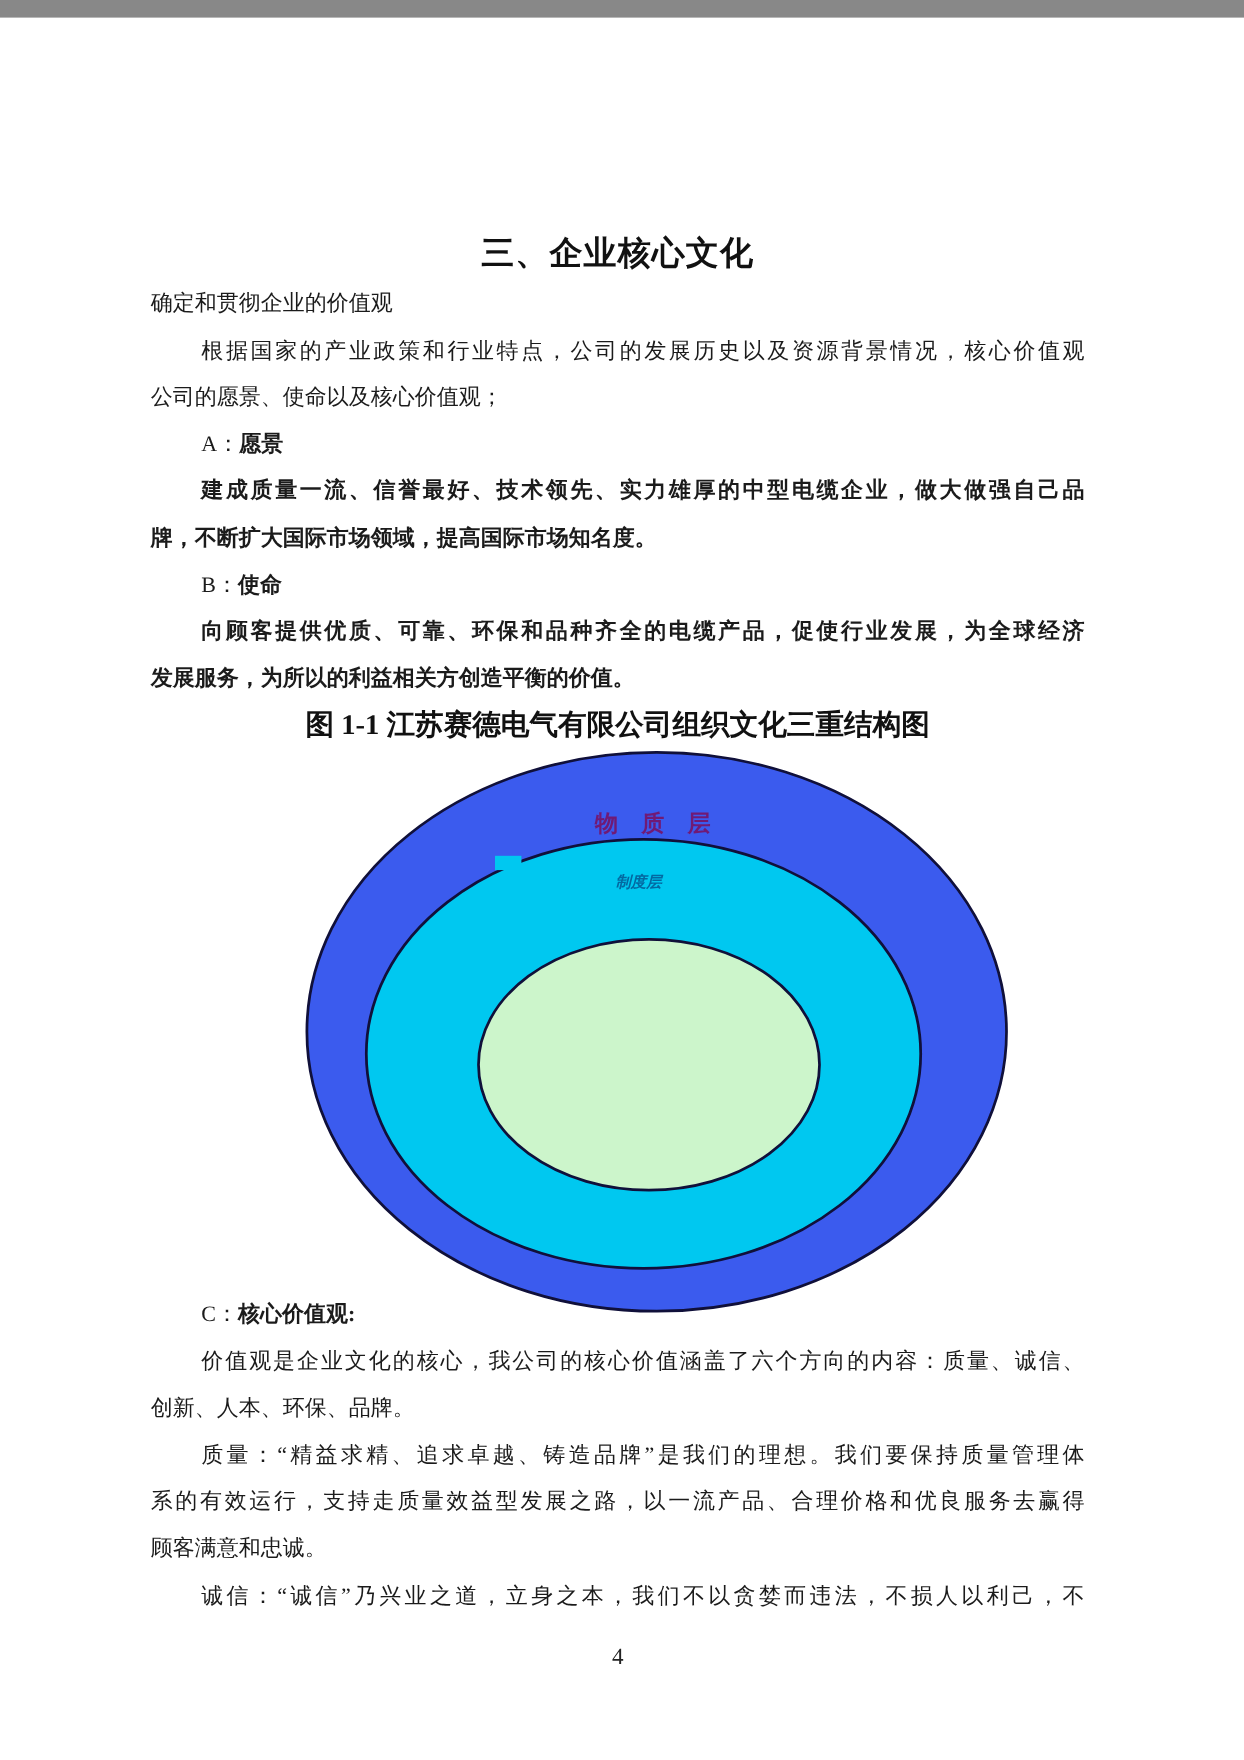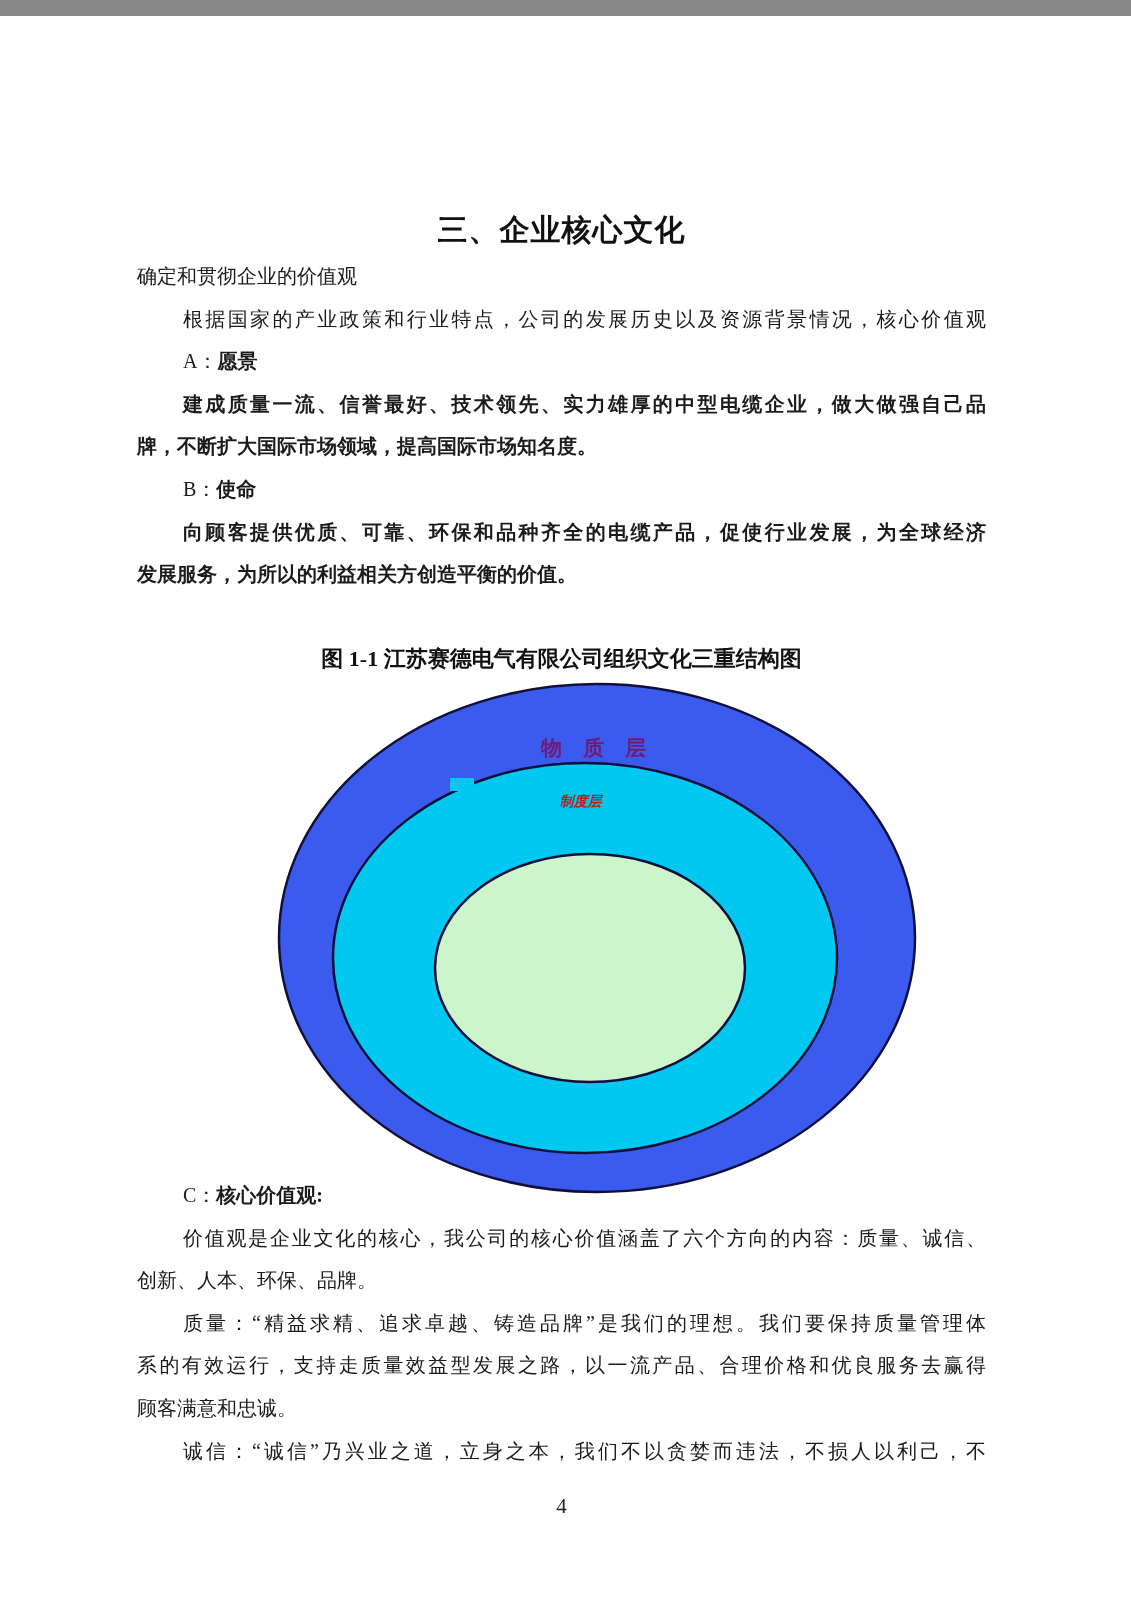--- a/index.html
+++ b/index.html
@@ -30,37 +30,37 @@
   .line.fill {
     white-space:normal;
     text-align:justify;
     text-align-last:justify;
   }
   .line.indent { padding-left:46px; }
   .line .b { font-weight:700; }
   .fig-caption {
     position:absolute; top:627px; left:137px; width:849px;
     height:32px; line-height:32px;
-    text-align:center; font-weight:700; font-size:22px;
+    text-align:center; font-weight:700; font-size:26px;
     color:#111111;
   }
   .figure { position:absolute; left:260px; top:658px; width:665px; height:530px; }
   .figure svg { position:absolute; left:0; top:0; }
   .fig-label {
     position:absolute; left:0; width:100%;
     text-align:center;
     font-family:"Liberation Sans", sans-serif;
     font-weight:700;
   }
   .label-outer {
     top:60px; font-size:21px; color:#701a75;
     transform:translateX(1px);
   }
   .label-middle-title {
-    top:119px; font-size:14px; color:#b91c1c;
+    top:119px; font-size:14px; color:#0369a1;
     font-style:italic; transform:translateX(-12px);
   }
   .label-middle-sub {
     top:141px; font-size:14px; color:#c8231a;
     font-style:italic; transform:translateX(-39px);
   }
   .label-inner {
     top:350px; font-size:27px; color:#e02b20;
     transform:translateX(-8px); letter-spacing:1px;
   }
@@ -72,20 +72,21 @@
 </head>
 <body>
 
 <div class="page">
 
   <div class="doc-title">三、企业核心文化</div>
 
   <div class="text-block" id="top-lines">
       <div class="line"><span>确定和贯彻企业的价值观</span></div>
       <div class="line indent fill"><span>根据国家的产业政策和行业特点，公司的发展历史以及资源背景情况，核心价值观</span></div>
+      <div class="line"><span>公司的愿景、使命以及核心价值观；</span></div>
       <div class="line indent"><span>A：</span><span class="b">愿景</span></div>
       <div class="line indent fill"><span class="b">建成质量一流、信誉最好、技术领先、实力雄厚的中型电缆企业，做大做强自己品</span></div>
       <div class="line"><span class="b">牌，不断扩大国际市场领域，提高国际市场知名度。</span></div>
       <div class="line indent"><span>B：</span><span class="b">使命</span></div>
       <div class="line indent fill"><span class="b">向顾客提供优质、可靠、环保和品种齐全的电缆产品，促使行业发展，为全球经济</span></div>
       <div class="line"><span class="b">发展服务，为所以的利益相关方创造平衡的价值。</span></div>
     </div>
 
   <div class="fig-caption">图 1-1  江苏赛德电气有限公司组织文化三重结构图</div>
 

